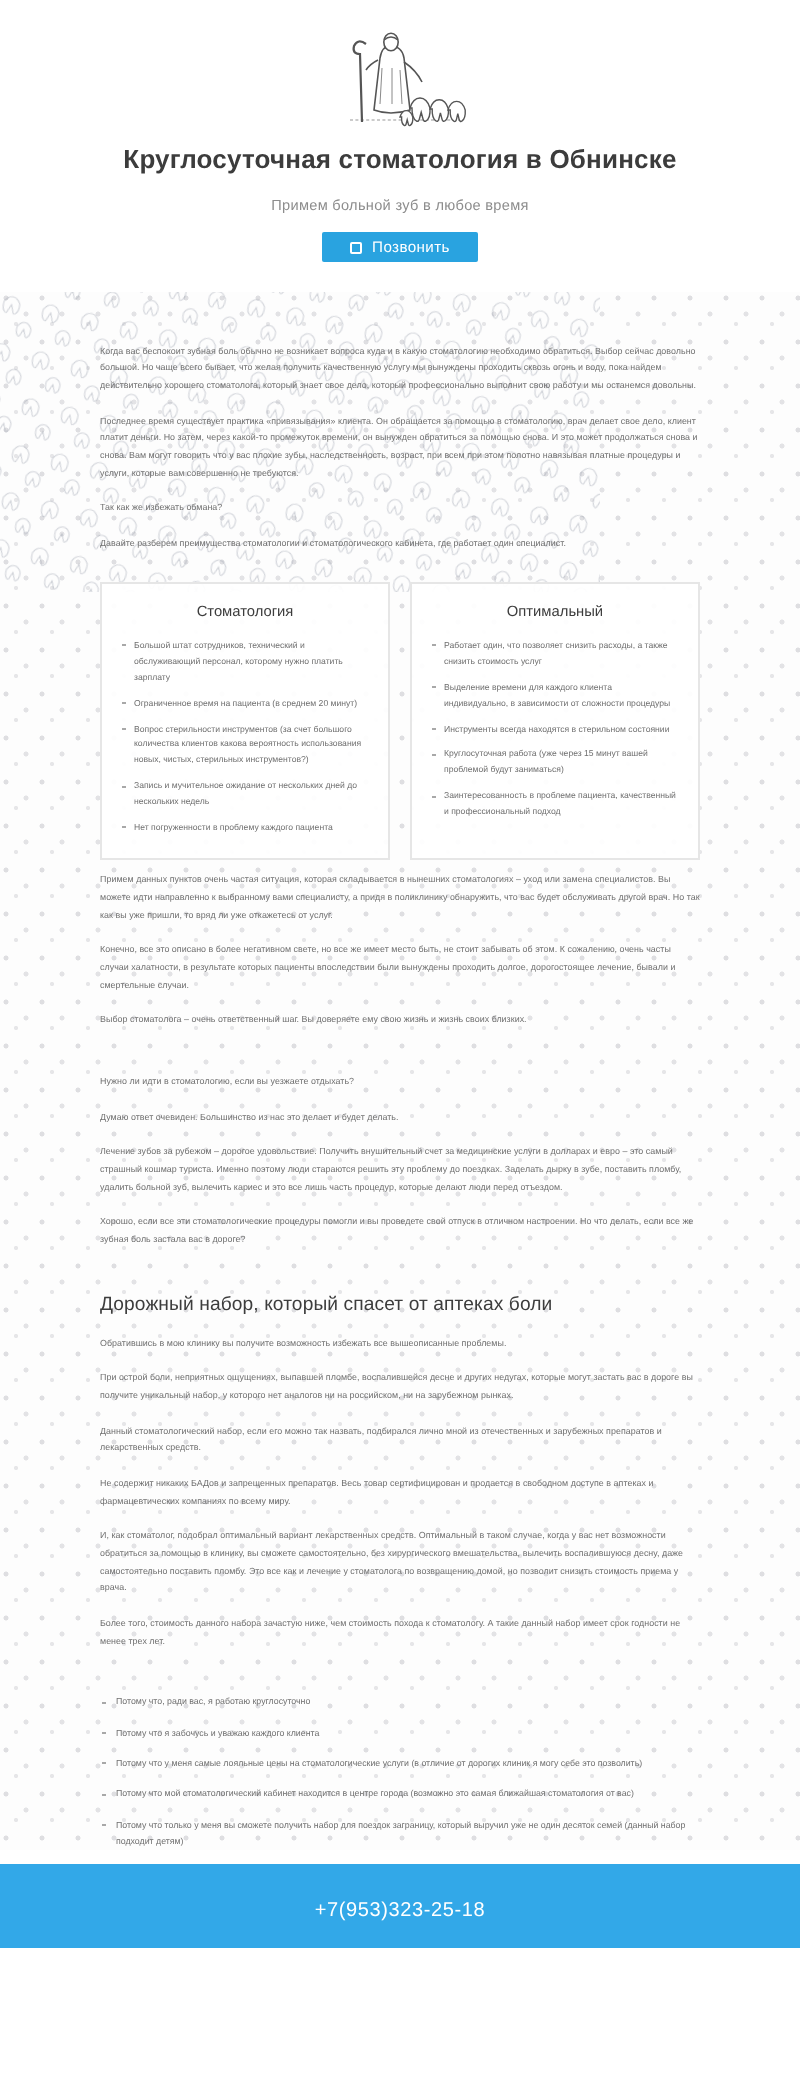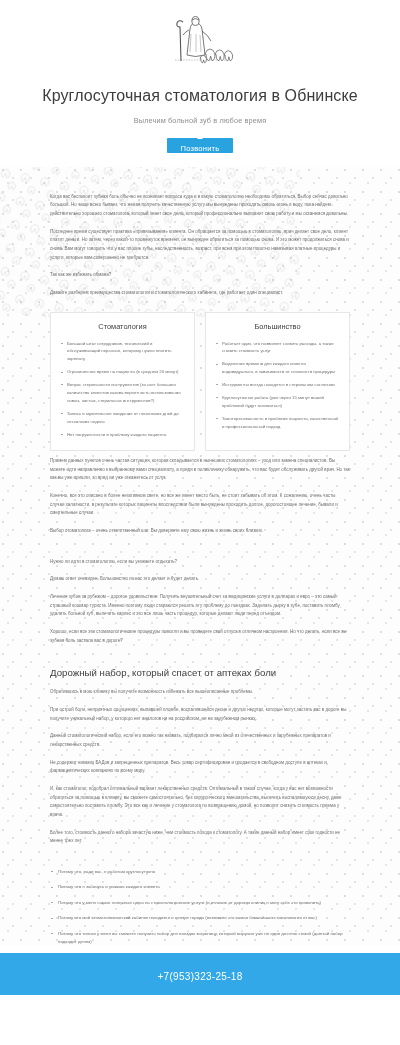--- a/index.html
+++ b/index.html
@@ -20,25 +20,24 @@
     text-align: center;
   }
   .logo-wrap {
     height: 60px;
     display: flex;
     align-items: center;
     justify-content: center;
   }
   .logo-svg { display: block; }
   .hero-title {
-    font-size: 16px;
-    font-weight: 400;
+    font-size: 13px;
+    font-weight: 700;
     color: #3c3c3c;
     letter-spacing: 0.1px;
-    margin-top: 14px;
     line-height: 1.25;
   }
   .hero-sub {
     font-size: 7.3px;
     color: #8d8d8d;
     margin-top: 10px;
     letter-spacing: 0.15px;
   }
   .cta-btn {
     display: inline-flex;
@@ -49,21 +48,20 @@
     color: #ffffff;
     border: none;
     font-family: inherit;
     font-size: 7.6px;
     letter-spacing: 0.2px;
     padding: 0 14px;
     height: 15px;
     margin-top: 9px;
     cursor: pointer;
     border-radius: 1px;
-    flex-direction: column;
   }
   .cta-btn .ph-icon {
     width: 6px; height: 6px;
     border: 1px solid #ffffff;
     border-radius: 1px;
     display: inline-block;
   }
 
   
   .body-area {
@@ -209,21 +207,21 @@
 
         <g fill="#fff" stroke="#555" stroke-width="0.7">
           <path d="M40 40 q1.5 -5 5 -5 q3.5 0 5 5 q0.3 5 -2 6.5 q-1.2 0.6 -1.6 -1.4 l-0.8 -3 l-0.8 3 q-0.4 2 -1.6 1.4 q-2.3 -1.5 -2.2 -6.5 z"></path>
           <path d="M50 40.5 q1.4 -4.6 4.6 -4.6 q3.2 0 4.6 4.6 q0.3 4.6 -1.8 6 q-1.1 0.6 -1.5 -1.3 l-0.7 -2.8 l-0.7 2.8 q-0.4 1.9 -1.5 1.3 q-2.1 -1.4 -1.9 -6 z"></path>
           <path d="M59 41 q1.3 -4.3 4.3 -4.3 q3 0 4.3 4.3 q0.3 4.3 -1.7 5.6 q-1 0.5 -1.4 -1.2 l-0.6 -2.6 l-0.6 2.6 q-0.4 1.8 -1.4 1.2 q-2 -1.3 -1.8 -5.6 z"></path>
           <path d="M35 44.5 q1 -3.2 3.2 -3.2 q2.2 0 3.2 3.2 q0.2 3.2 -1.3 4.2 q-0.8 0.4 -1 -0.9 l-0.5 -1.9 l-0.5 1.9 q-0.2 1.3 -1 0.9 q-1.5 -1 -1.3 -4.2 z"></path>
         </g>
       </svg>
     </div>
     <h1 class="hero-title">Круглосуточная стоматология в Обнинске</h1>
-    <div class="hero-sub">Вылечим больной зуб в любое время</div>
+    <div class="hero-sub">Примем больной зуб в любое время</div>
     <button class="cta-btn">
       <span class="ph-icon"></span>
       <span>Позвонить</span>
     </button>
   </header>
 
   <main class="body-area">
     <svg class="pattern-layer" xmlns="http://www.w3.org/2000/svg">
       <defs>
         <pattern id="toothpat" width="20" height="24" patternUnits="userSpaceOnUse" patternTransform="rotate(12)">
@@ -249,21 +247,21 @@
             <h3>Стоматология</h3>
             <ul>
               <li>Большой штат сотрудников, технический и обслуживающий персонал, которому нужно платить зарплату</li>
               <li>Ограниченное время на пациента (в среднем 20 минут)</li>
               <li>Вопрос стерильности инструментов (за счет большого количества клиентов какова вероятность использования новых, чистых, стерильных инструментов?)</li>
               <li>Запись и мучительное ожидание от нескольких дней до нескольких недель</li>
               <li>Нет погруженности в проблему каждого пациента</li>
             </ul>
           </div>
           <div class="card">
-            <h3>Большинство</h3>
+            <h3>Оптимальный</h3>
             <ul>
               <li>Работает один, что позволяет снизить расходы, а также снизить стоимость услуг</li>
               <li>Выделение времени для каждого клиента индивидуально, в зависимости от сложности процедуры</li>
               <li>Инструменты всегда находятся в стерильном состоянии</li>
               <li>Круглосуточная работа (уже через 15 минут вашей проблемой будут заниматься)</li>
               <li>Заинтересованность в проблеме пациента, качественный и профессиональный подход</li>
             </ul>
           </div>
         </div>
 

